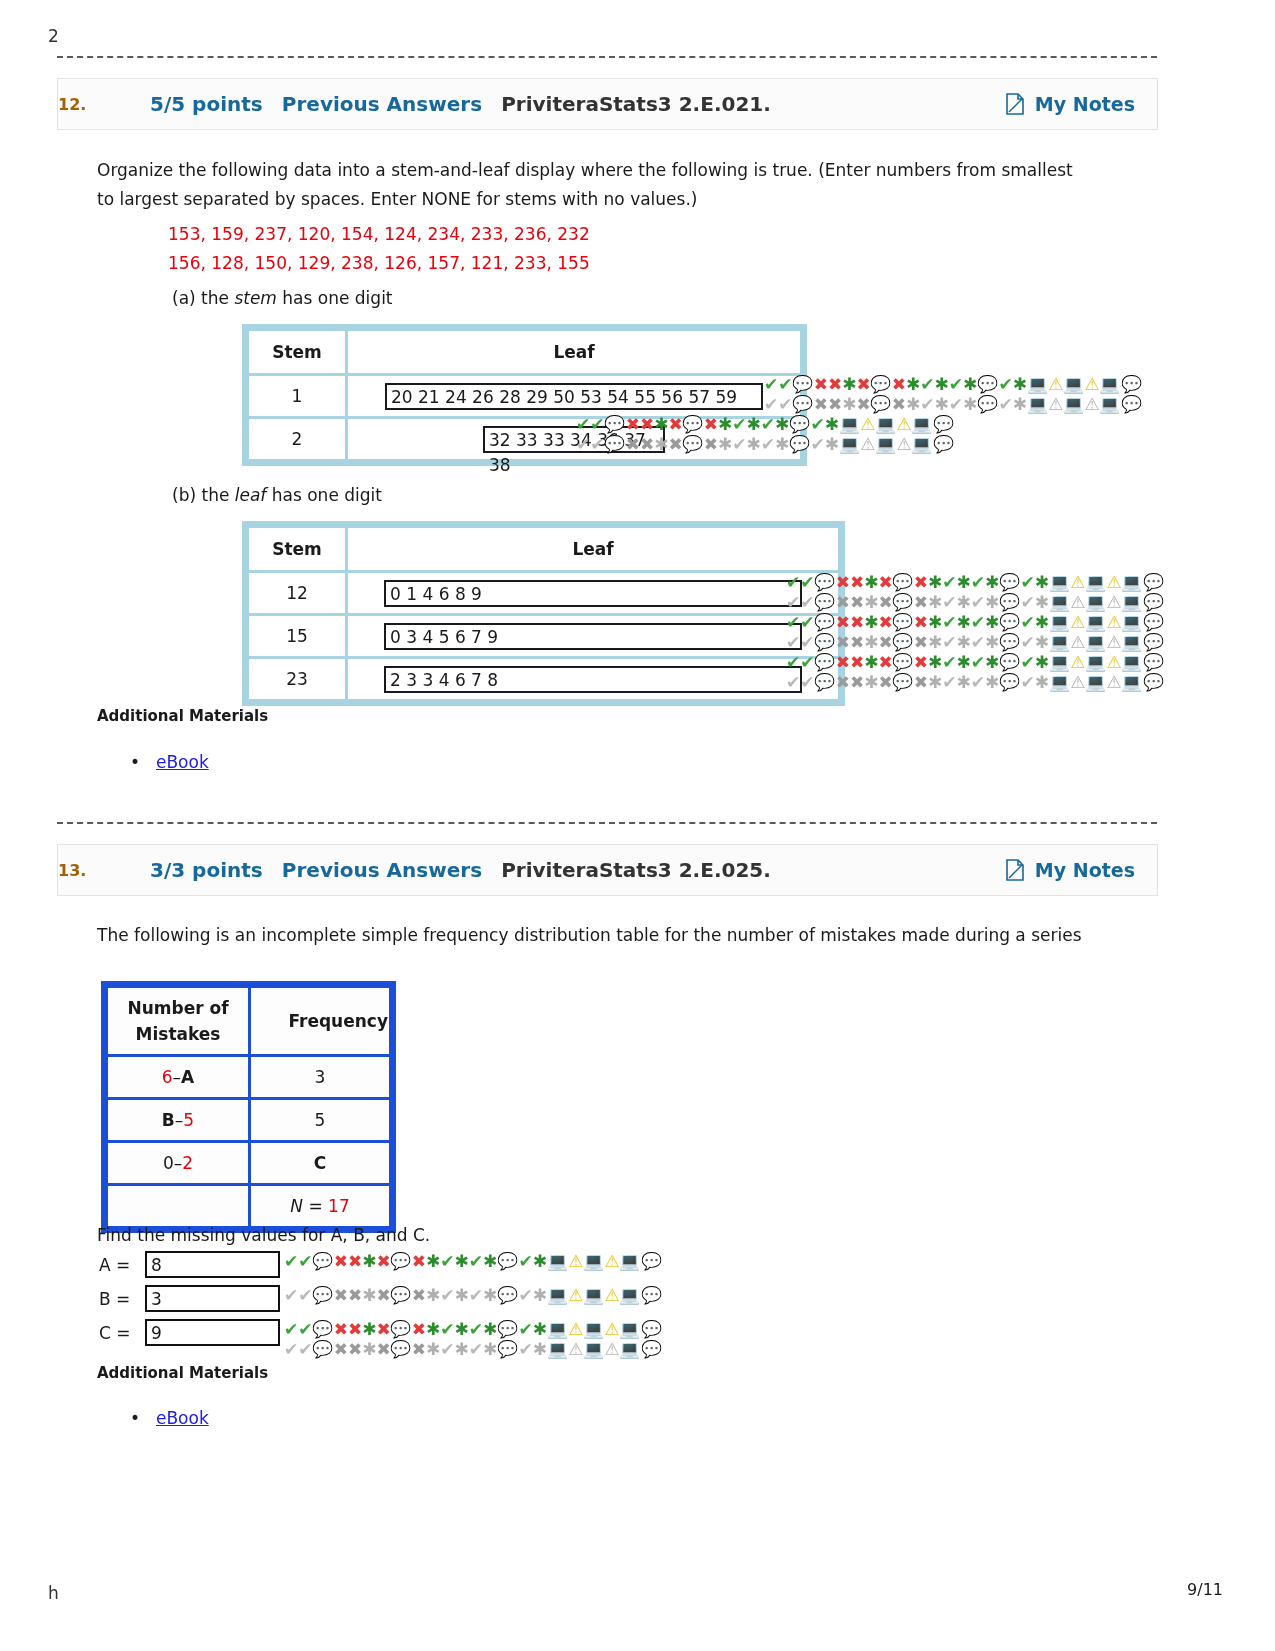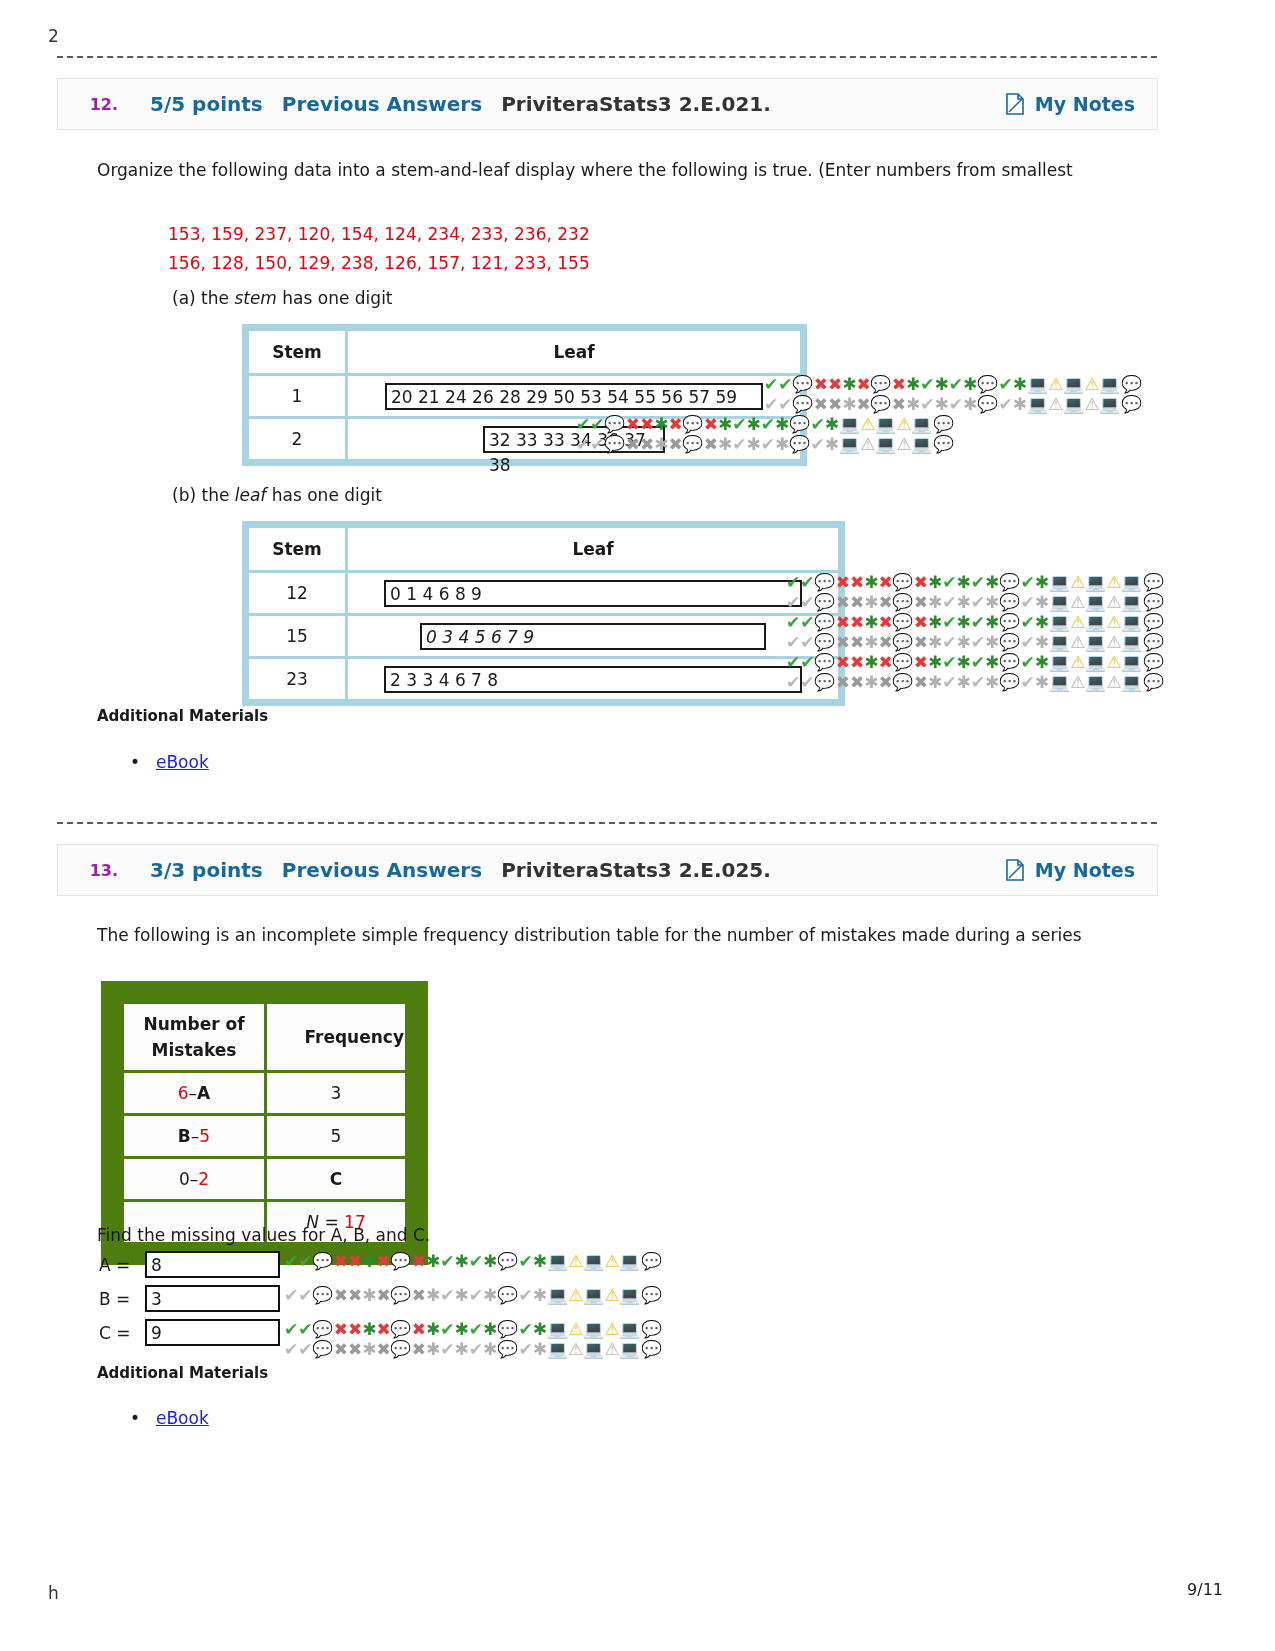--- a/index.html
+++ b/index.html
@@ -33,22 +33,22 @@
 
   
   .q-header {
     position: absolute;
     left: 57px; width: 1101px; height: 52px;
     background: #fbfbfb;
     border: 1px solid #e3e3e3;
     display: flex; align-items: center;
   }
   .q-num {
-    width: 68px; text-align: right;
-    font-size: 16px; font-weight: bold; color: #a21caf;
+    width: 68px; 
+    font-size: 16px; font-weight: bold; color: #a16207;
     padding-right: 8px;
   }
   .q-title { flex: 1; padding-left: 24px; font-size: 20px; }
   .q-points { color: #18699b; font-weight: bold; }
   .q-prev { color: #18699b; font-weight: bold; }
   .q-code { color: #333; font-weight: bold; }
   .q-notes {
     display: flex; align-items: center; gap: 10px;
     padding-right: 22px; color: #18699b;
     font-weight: bold; font-size: 19px;
@@ -95,22 +95,22 @@
     text-align: left;
     padding: 0 4px;
     color: #1a1a1a;
     font-family: "DejaVu Sans", "Liberation Sans", sans-serif;
     vertical-align: middle;
   }
 
   
   .freq-wrap {
     position: absolute;
-    background: #4d7c0f;
-    padding: 20px;
+    background: #1d4ed8;
+    padding: 4px;
   }
   .freq-wrap table { border-collapse: separate; border-spacing: 3px; }
   .freq-wrap td {
     background: #fdfdfd;
     text-align: center; vertical-align: middle;
     font-size: 17px; color: #1a1a1a;
     height: 40px;
   }
   .freq-head { font-weight: bold; height: 66px !important; line-height: 26px; }
   .red { color: #e8000d; }
@@ -184,20 +184,21 @@
             <path d="M13 1 v5 h5" fill="none" stroke="#18699b" stroke-width="1.6"></path>
             <path d="M4 19 l13 -13" stroke="#18699b" stroke-width="1.4"></path>
           </svg>
       </span>
       <span>My Notes</span>
     </div>
   </div>
 
   <div class="prompt" style="left:97px; top:156px; width:1060px;">
     <div>Organize the following data into a stem-and-leaf display where the following is true. (Enter numbers from smallest</div>
+    <div>to largest separated by spaces. Enter NONE for stems with no values.)</div>
   </div>
 
   <div class="datalist" style="left:168px; top:220px;">
     <div>153, 159, 237, 120, 154, 124, 234, 233, 236, 232</div>
     <div>156, 128, 150, 129, 238, 126, 157, 121, 233, 155</div>
   </div>
 
   <div class="sublabel" style="left:172px; top:288px;">
     <span>(a) the </span><i>stem</i><span> has one digit</span>
   </div>
@@ -256,21 +257,21 @@
       </tr>
       <tr>
         <td class="sl-stem-cell sl-stem-red">12</td>
         <td style="width:490px;">
           <span class="answerbox" style="width:418px;">0 1 4 6 8 9</span>
         </td>
       </tr>
       <tr>
         <td class="sl-stem-cell sl-stem-red">15</td>
         <td style="width:490px;">
-          <span class="answerbox" style="width:346px;font-style:italic;">0 3 4 5 6 7 9</span>
+          <span class="answerbox" style="width:418px;">0 3 4 5 6 7 9</span>
         </td>
       </tr>
       <tr>
         <td class="sl-stem-cell sl-stem-red">23</td>
         <td style="width:490px;">
           <span class="answerbox" style="width:418px;">2 3 3 4 6 7 8</span>
         </td>
       </tr>
     </tbody>
       </table>

